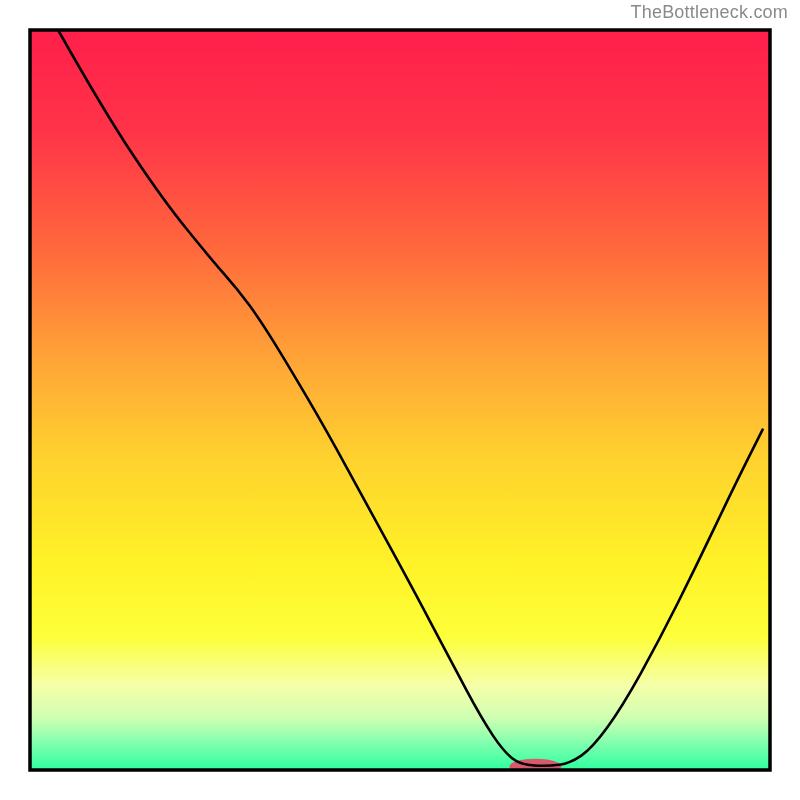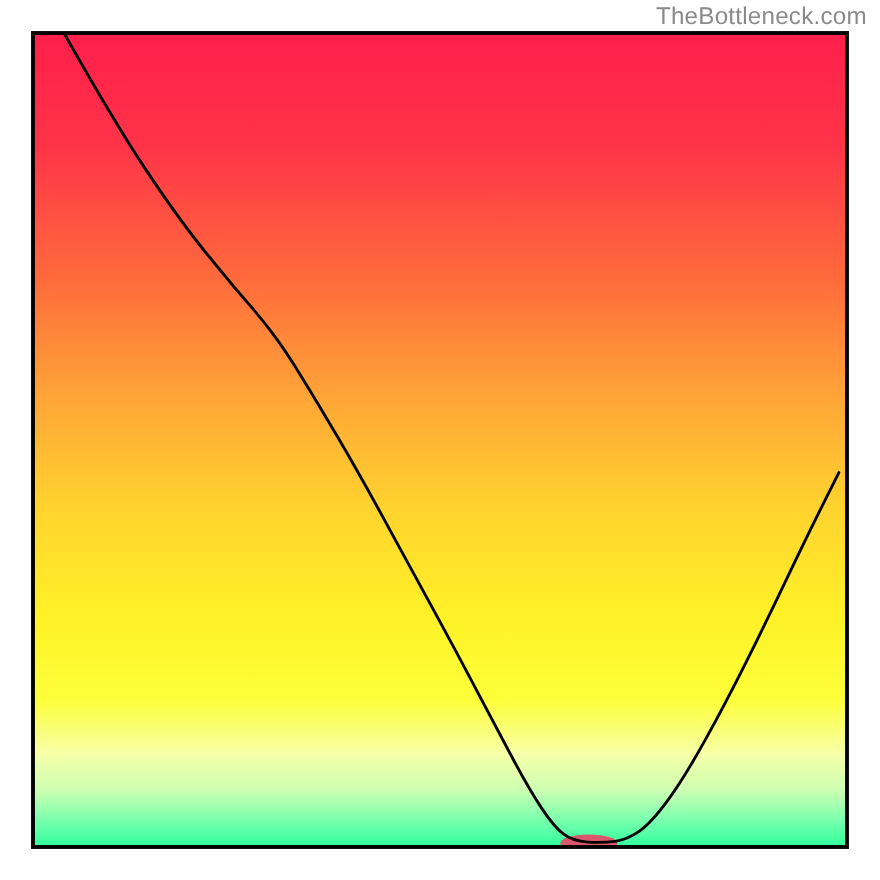--- a/index.html
+++ b/index.html
@@ -14,21 +14,21 @@
   .stage {
     position: relative;
     width: 800px;
     height: 800px;
   }
   .watermark {
     position: absolute;
     top: 2px;
     right: 12px;
     color: #8a8a8a;
-    font-size: 22px;
+    font-size: 18px;
     font-weight: 500;
     letter-spacing: 0.2px;
     user-select: none;
   }
   svg {
     display: block;
   }
 </style>
 </head>
 <body>

